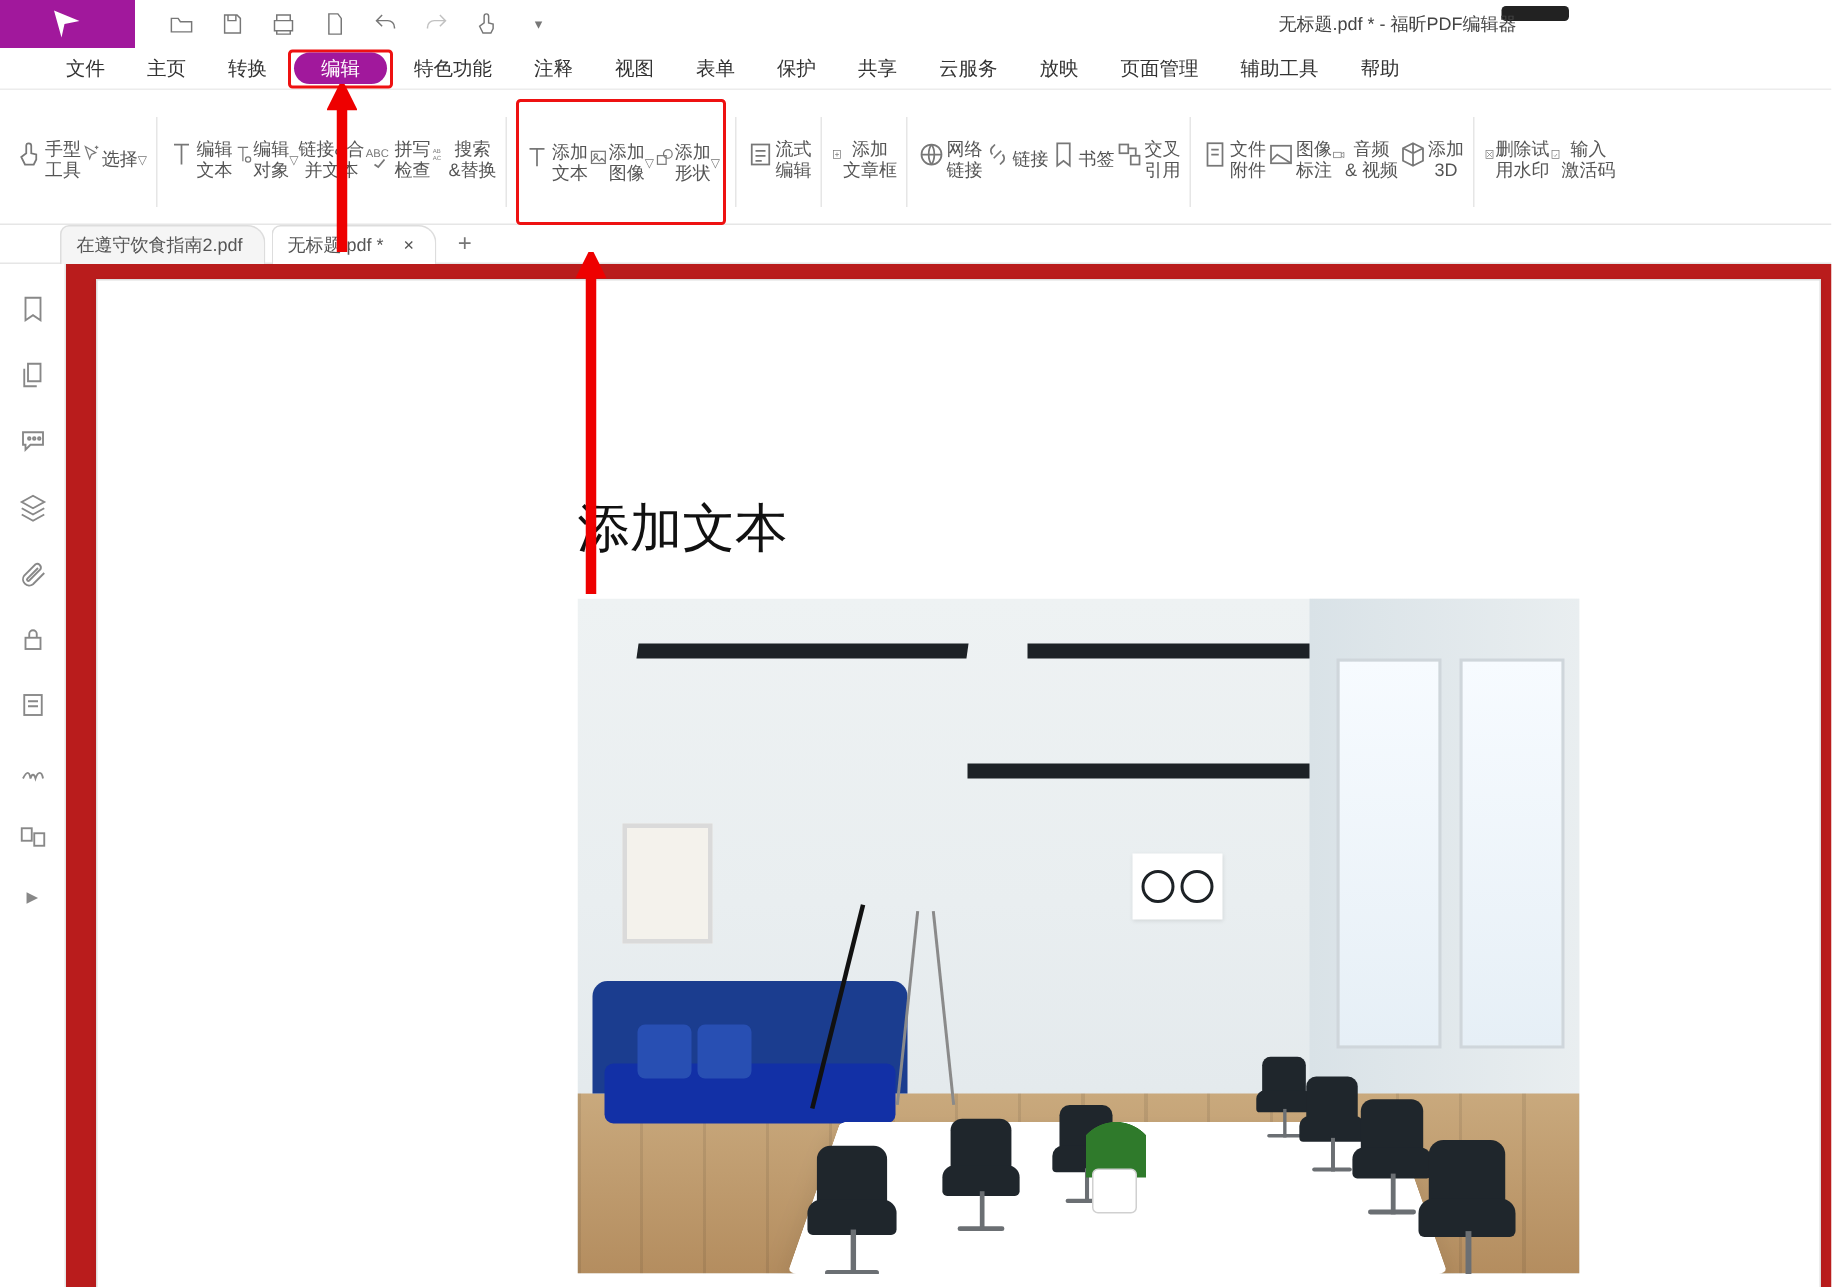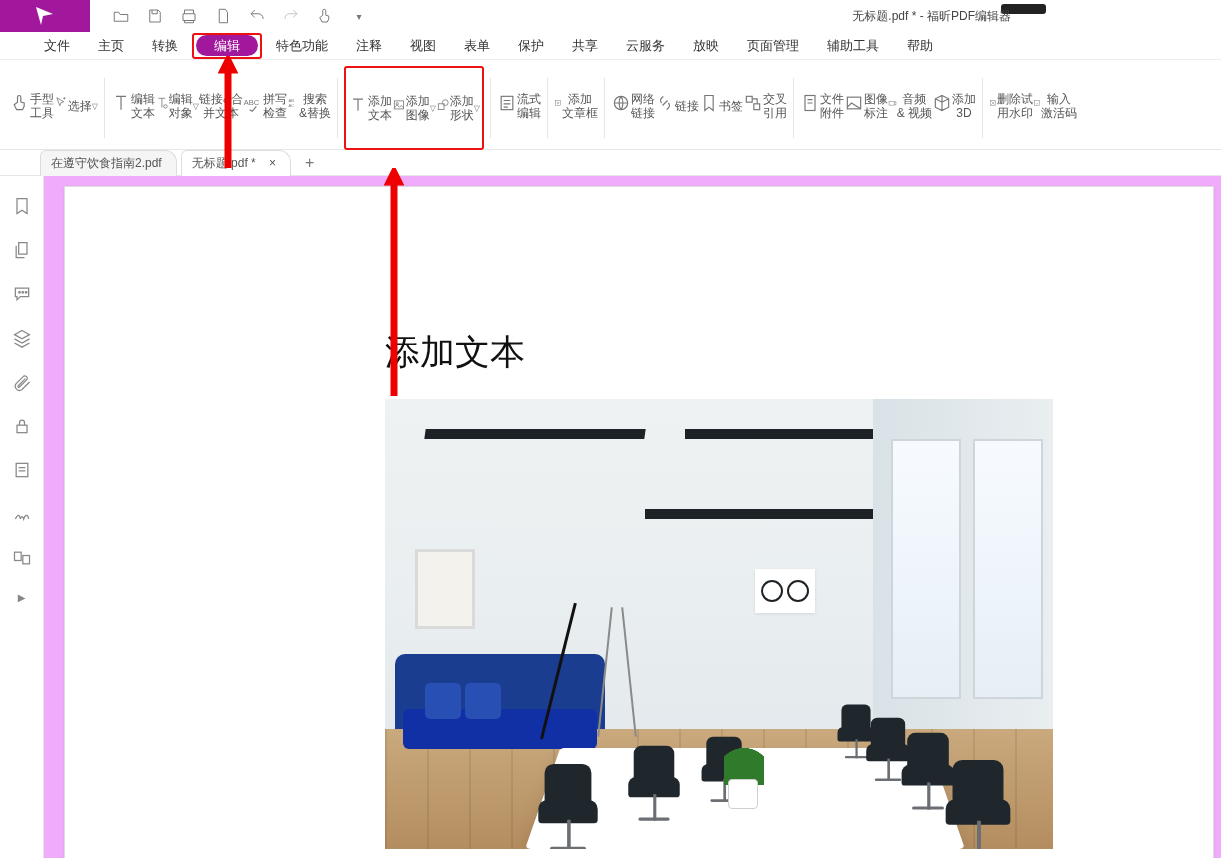--- a/index.html
+++ b/index.html
@@ -40,21 +40,21 @@
 .addtab { font-size: 16px; color: #777; margin-left: 10px; }
 
 
 .workarea { display: flex; height: calc(858px - 32px - 28px - 90px - 26px); }
 .sidebar { width: 44px; border-right: 1px solid #e6e6e6; display: flex; flex-direction: column; align-items: center; gap: 24px; padding-top: 20px; }
 .sidebar .sico { width: 20px; height: 20px; }
 .sidebar .sico svg { stroke: #888; fill: none; stroke-width: 1.5; }
 .sidebar .expand { font-size: 10px; color: #888; }
 
 
-.canvas { flex: 1; background: #f0abfc; overflow: hidden; position: relative; }
+.canvas { flex: 1; background: #b91c1c; overflow: hidden; position: relative; }
 .page { position: absolute; left: 20px; top: 10px; width: 1150px; height: 1000px; background: #fff; border: 1px solid #ddd; box-shadow: 0 1px 4px rgba(0,0,0,0.06); }
 .page .bigtext { position: absolute; left: 320px; top: 142px; font-size: 35px; font-family: "SimSun", serif; color: #111; }
 .page .photo { position: absolute; left: 320px; top: 212px; width: 668px; height: 450px; overflow: hidden; }
 
 
 .photo .sky { position: absolute; inset: 0; background: linear-gradient(180deg,#eef2f3 0%,#e9eef0 45%,#dfe6ea 100%); }
 .photo .floor { position: absolute; left: 0; right: 0; bottom: 0; height: 120px; background: linear-gradient(180deg,#c9a97d 0%,#b48d5f 100%); }
 .photo .floor::before { content:""; position:absolute; inset:0; background: repeating-linear-gradient(90deg, rgba(0,0,0,0.08) 0 2px, transparent 2px 42px); }
 .photo .wallR { position:absolute; right:0; top:0; width:180px; height:100%; background:linear-gradient(90deg,#d9e2e7,#e9eef0);}
 .photo .win1,.photo .win2 { position:absolute; top:40px; width:70px; height:260px; background:linear-gradient(180deg,#f7fbff,#e6eff6); border:2px solid #cfd6db; }

